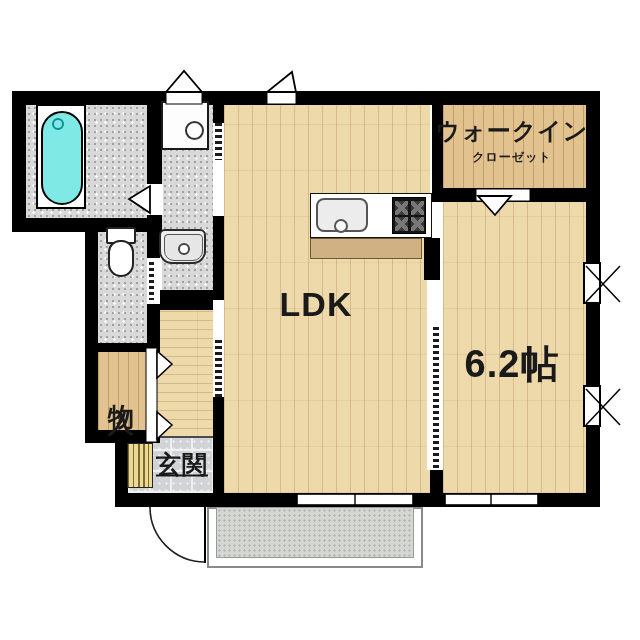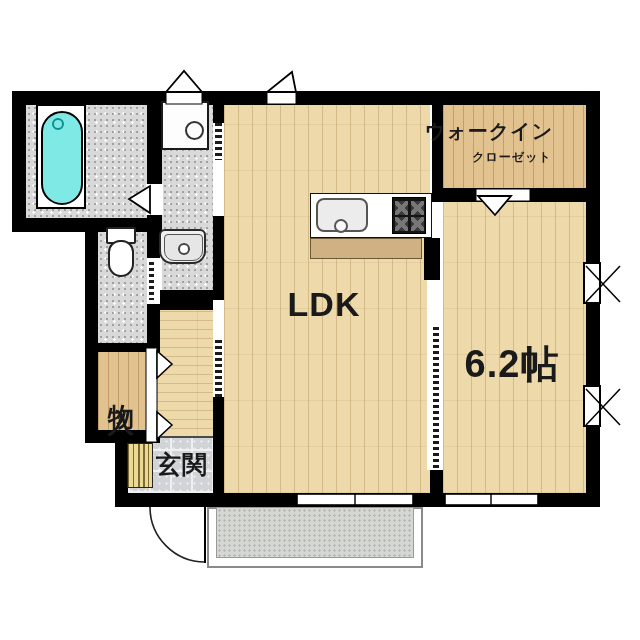--- a/index.html
+++ b/index.html
@@ -149,20 +149,20 @@
     <rect x="584" y="386" width="16" height="40" fill="#fff" stroke="#000" stroke-width="2"></rect>
     <line x1="586" y1="389" x2="620" y2="425" stroke="#000" stroke-width="1.5"></line>
     <line x1="620" y1="389" x2="586" y2="425" stroke="#000" stroke-width="1.5"></line>
 
     <rect x="297" y="494" width="116" height="11" fill="#fff" stroke="#000" stroke-width="1.6"></rect>
     <line x1="355" y1="494" x2="355" y2="505" stroke="#000" stroke-width="1.4"></line>
     <rect x="445" y="494" width="93" height="11" fill="#fff" stroke="#000" stroke-width="1.6"></rect>
     <line x1="491" y1="494" x2="491" y2="505" stroke="#000" stroke-width="1.4"></line>
   </svg>
 
-  <div class="lbl" style="left:324px;top:304px;font-size:34px;">LDK</div>
+  <div class="lbl" style="left:316px;top:304px;font-size:34px;">LDK</div>
   <div class="lbl" style="left:512px;top:364px;font-size:38px;">6.2帖</div>
-  <div class="lbl" style="left:489px;top:131px;font-size:20px;">ウォークイン</div>
+  <div class="lbl" style="left:512px;top:131px;font-size:24px;">ウォークイン</div>
   <div class="lbl" style="left:512px;top:157px;font-size:12px;">クローゼット</div>
   <div class="lbl" style="left:122px;top:387px;font-size:26px;writing-mode:vertical-rl;letter-spacing:4px;">物入</div>
-  <div class="lbl" style="left:182px;top:464px;font-size:25px;">玄関</div>
+  <div class="lbl" style="left:182px;top:464px;font-size:25px;text-decoration:underline;">玄関</div>
 
 </div>
 
 </body></html>

